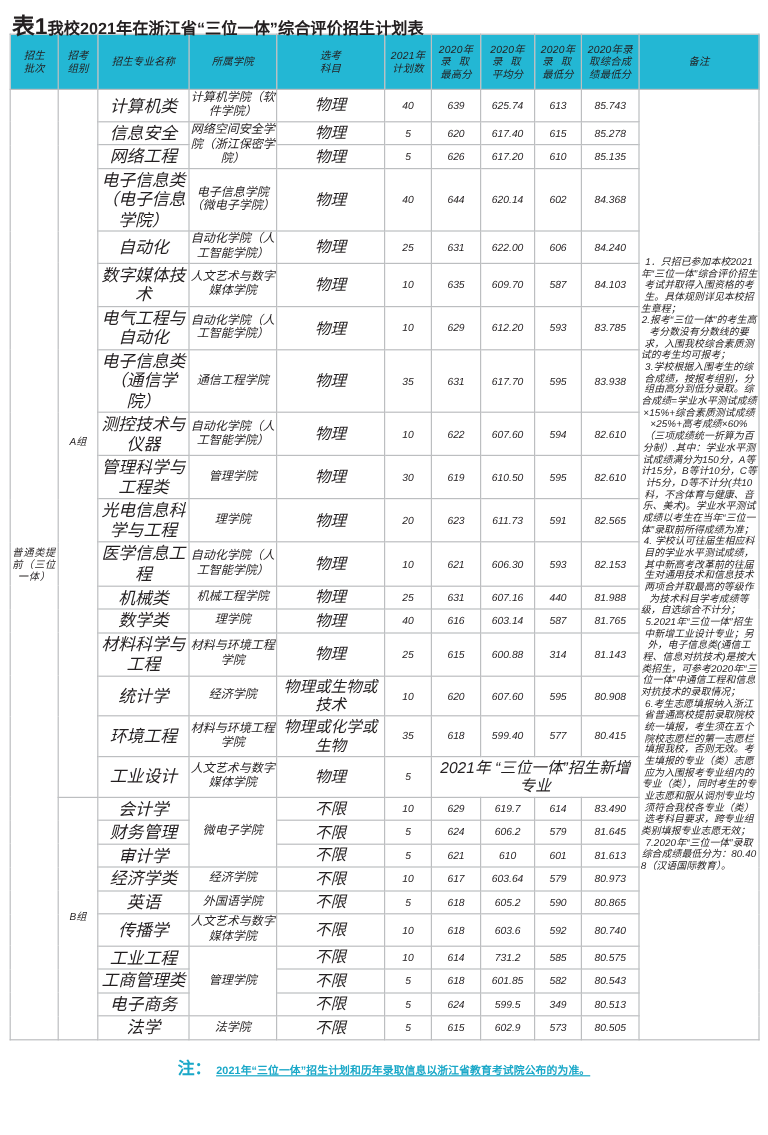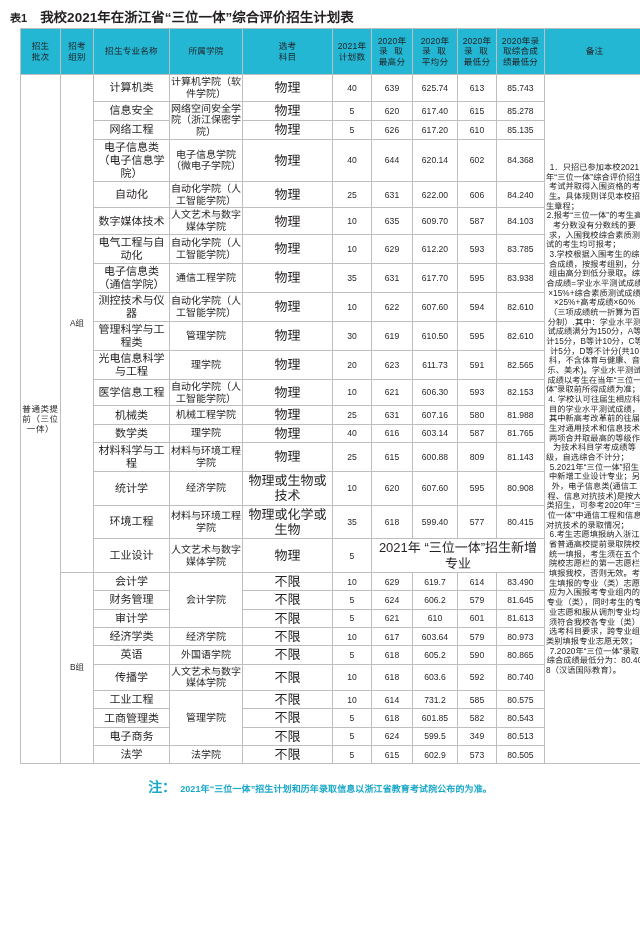--- a/index.html
+++ b/index.html
@@ -18,35 +18,35 @@
   }
 
   
   .title-bar {
     display: flex;
     align-items: baseline;
     padding: 6px 0 5px 10px;
     height: 28px;
   }
   .title-tag {
-    font-size: 11px;
+    font-size: 19px;
     font-weight: bold;
     color: #231f20;
     letter-spacing: 0px;
   }
   .title-text {
     font-size: 13.5px;
     font-weight: bold;
     color: #231f20;
-    margin-left: 13px;
   }
 
   
   .tbl-wrap {
-    padding: 0 8px 0 20px;
+    padding: 0 8px 0 8px;
+    font-style: italic;
   }
   table.main {
     width: 624px;
     border-collapse: collapse;
     table-layout: fixed;
     font-size: 8.3px;
   }
   table.main td, table.main th {
     border: 0.6px solid #bcbec0;
     padding: 1px 1px;
@@ -75,21 +75,21 @@
   td.vcol {
     font-size: 8.5px;
     line-height: 1.5;
     letter-spacing: 0.6px;
     padding: 0 2px;
   }
   td.groupcol {
     font-size: 8.4px;
     font-weight: bold;
   }
-  td.major   { font-size: 11px; }
+  td.major   { font-size: 14px; }
   td.college { font-size: 10px; }
   td.subject { font-size: 13px; }
   td.num     { font-size: 8.6px; }
   td.newnote { font-size: 13px; }
 
   
   td.remark {
     vertical-align: top;
     text-align: justify;
     text-align-last: left;
@@ -114,20 +114,21 @@
     font-weight: bold;
     color: #1aa8c8;
     margin-right: 4px;
     letter-spacing: 0px;
   }
   .note-text {
     font-size: 9px;
     font-weight: bold;
     color: #1aa8c8;
     letter-spacing: 0.1px;
+    text-decoration: underline;
   }
 </style>
 </head>
 <body>
 
 <div id="page">
 
   <div class="title-bar">
     <span class="title-tag">表1</span>
     <span class="title-text">我校2021年在浙江省“三位一体”综合评价招生计划表</span>
@@ -322,41 +323,41 @@
             <td class="num">593</td>
             <td class="num">82.153</td>
           </tr>
           <tr>
             <td class="major">机械类</td>
             <td class="college">机械工程学院</td>
             <td class="subject">物理</td>
             <td class="num">25</td>
             <td class="num">631</td>
             <td class="num">607.16</td>
-            <td class="num">580</td>
+            <td class="num">440</td>
             <td class="num">81.988</td>
           </tr>
           <tr>
             <td class="major">数学类</td>
             <td class="college">理学院</td>
             <td class="subject">物理</td>
             <td class="num">40</td>
             <td class="num">616</td>
             <td class="num">603.14</td>
             <td class="num">587</td>
             <td class="num">81.765</td>
           </tr>
           <tr>
             <td class="major">材料科学与工程</td>
             <td class="college">材料与环境工程学院</td>
             <td class="subject">物理</td>
             <td class="num">25</td>
             <td class="num">615</td>
             <td class="num">600.88</td>
-            <td class="num">809</td>
+            <td class="num">314</td>
             <td class="num">81.143</td>
           </tr>
           <tr>
             <td class="major">统计学</td>
             <td class="college">经济学院</td>
             <td class="subject">物理或生物或技术</td>
             <td class="num">10</td>
             <td class="num">620</td>
             <td class="num">607.60</td>
             <td class="num">595</td>
@@ -375,21 +376,21 @@
           <tr>
             <td class="major">工业设计</td>
             <td class="college">人文艺术与数字媒体学院</td>
             <td class="subject">物理</td>
             <td class="num">5</td>
             <td class="newnote" colspan="4">2021年 “三位一体”招生新增专业</td>
           </tr>
           <tr>
             <td class="groupcol" rowspan="10">B组</td>
             <td class="major">会计学</td>
-            <td class="college" rowspan="3">会计学院</td>
+            <td class="college" rowspan="3">微电子学院</td>
             <td class="subject">不限</td>
             <td class="num">10</td>
             <td class="num">629</td>
             <td class="num">619.7</td>
             <td class="num">614</td>
             <td class="num">83.490</td>
           </tr>
           <tr>
             <td class="major">财务管理</td>
             <td class="subject">不限</td>

